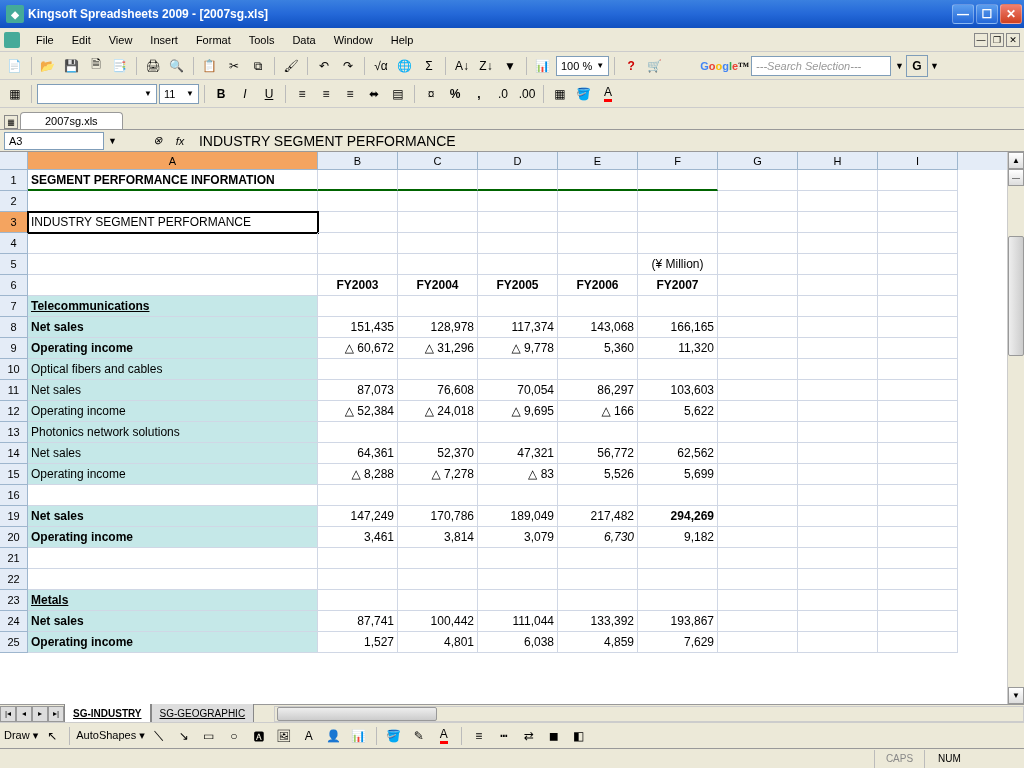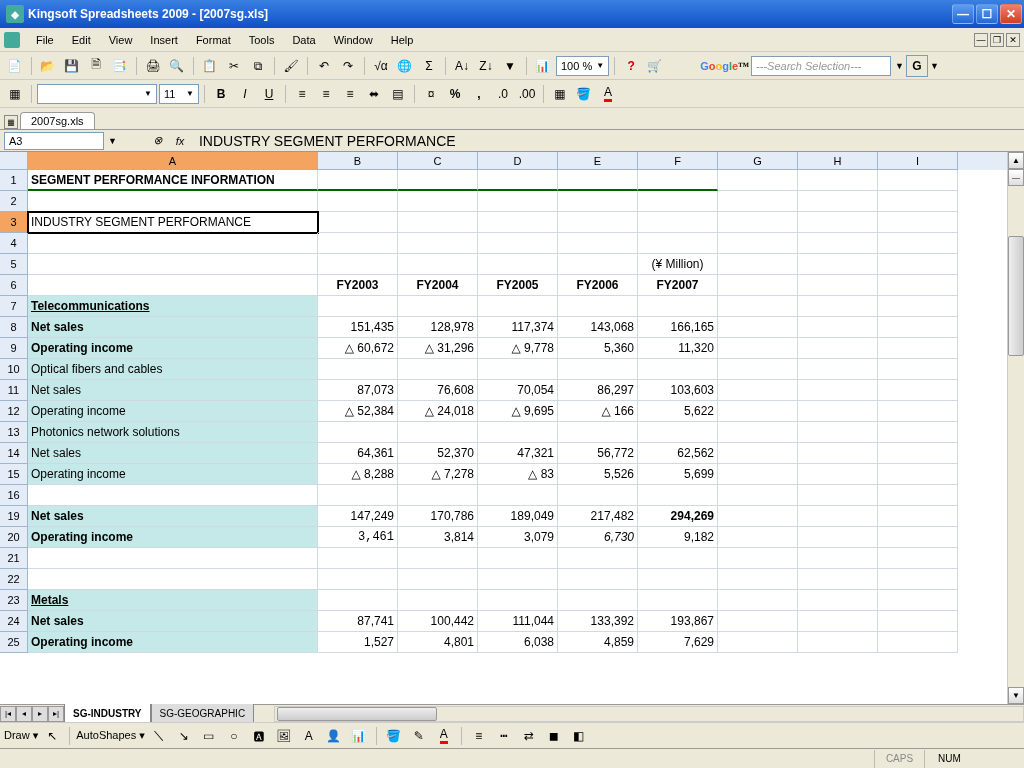--- a/index.html
+++ b/index.html
@@ -19,21 +19,21 @@
 .toolbar { height: 28px; background: #ece9d8; display: flex; align-items: center; padding: 0 4px; gap: 2px; border-bottom: 1px solid #ccc; }
 .tbtn { width: 22px; height: 22px; display: flex; align-items: center; justify-content: center; border: 1px solid transparent; font-size: 12px; }
 .tsep { width: 1px; height: 18px; background: #bbb; margin: 0 3px; }
 .tcombo { height: 20px; border: 1px solid #7f9db9; background: white; padding: 0 4px; font-size: 11px; display: flex; align-items: center; }
 .tcombo .arrow { margin-left: 4px; font-size: 8px; }
 .google-box { height: 20px; border: 1px solid #7f9db9; background: white; width: 140px; color: #999; padding: 0 4px; font-style: italic; display: flex; align-items: center; }
 .google-label { font-family: Georgia; font-weight: bold; }
 .google-label .g1 { color:#4285f4;} .google-label .g2{color:#ea4335;} .google-label .g3{color:#fbbc05;} .google-label .g4{color:#4285f4;} .google-label .g5{color:#34a853;} .google-label .g6{color:#ea4335;}
 .tabstrip { height: 22px; background: #ece9d8; display: flex; align-items: flex-end; padding: 0 4px; border-bottom: 1px solid #999; }
 .tabstrip .tabctl { width: 14px; height: 14px; border: 1px solid #888; margin-right: 2px; display: flex; align-items: center; justify-content: center; font-size: 8px; }
-.doctab { background: white; border: 1px solid #999; border-bottom: none; padding: 2px 10px; border-radius: 4px 4px 0 0; font-size: 11px; }
+.doctab { background: white; border: 1px solid #999; border-bottom: none; padding: 2px 24px; border-radius: 4px 4px 0 0; font-size: 11px; }
 .formula-bar { height: 22px; background: #ece9d8; display: flex; align-items: center; border-bottom: 1px solid #999; }
 .namebox { width: 100px; height: 18px; border: 1px solid #7f9db9; background: white; margin: 0 4px; padding: 0 4px; display: flex; align-items: center; }
 .fxbtn { width: 18px; height: 18px; display: flex; align-items: center; justify-content: center; font-style: italic; font-size: 11px; margin: 0 2px; }
 .formula-text { font-size: 14px; padding-left: 8px; }
 .grid-area { flex: 1; display: flex; background: white; overflow: hidden; position: relative; }
 .grid-main { flex: 1; display: flex; flex-direction: column; }
 .col-headers { display: flex; height: 18px; background: #e4ecf7; }
 .corner { width: 28px; height: 18px; background: #e4ecf7; border-right: 1px solid #9eb6ce; border-bottom: 1px solid #9eb6ce; }
 .colh { border-right: 1px solid #9eb6ce; border-bottom: 1px solid #9eb6ce; text-align: center; line-height: 18px; font-size: 11px; background: #e4ecf7; }
 .colh.active { background: #f4a460; }
@@ -49,21 +49,21 @@
 .cell.hl { background: #c5e8e8; }
 .cell.selected { outline: 2px solid black; outline-offset: -1px; }
 .header-underline { border-bottom: 2px solid #006400; }
 .vscroll { width: 17px; background: #ece9d8; border-left: 1px solid #ccc; display: flex; flex-direction: column; }
 .vscroll .sbtn { height: 17px; background: linear-gradient(#fff,#ddd); border: 1px solid #999; display: flex; align-items: center; justify-content: center; font-size: 8px; }
 .vscroll .strack { flex: 1; background: #ece9d8; position: relative; }
 .vscroll .sthumb { position: absolute; left: 0; right: 0; background: linear-gradient(to right,#eee,#ccc); border: 1px solid #999; border-radius: 2px; }
 .sheet-tabs { height: 18px; background: #ece9d8; display: flex; align-items: center; border-top: 1px solid #999; }
 .sheet-tabs .nav { display: flex; }
 .sheet-tabs .nbtn { width: 16px; height: 16px; border: 1px solid #999; background: #ddd; font-size: 8px; display: flex; align-items: center; justify-content: center; }
-.stab { padding: 13px 8px; border: 1px solid #888; border-top: none; font-size: 10px; line-height: 15px; background: #ddd; }
+.stab { padding: 13px 8px; border: 1px solid #888; border-top: none; font-size: 10px; line-height: 15px; background: #ddd; text-decoration: underline; }
 .stab.active { background: white; font-weight: bold; }
 .hscroll-track { flex: 1; height: 16px; background: #ece9d8; margin-left: 20px; position: relative; border: 1px solid #ccc; }
 .hscroll-thumb { position: absolute; top:0; bottom:0; background: linear-gradient(#eee,#ccc); border: 1px solid #999; border-radius:2px; }
 .drawbar { height: 26px; background: #ece9d8; display: flex; align-items: center; padding: 0 4px; gap: 3px; border-top: 1px solid #ccc; }
 .statusbar { height: 20px; background: #ece9d8; display: flex; align-items: center; border-top: 1px solid #999; font-size: 10px; }
 .statusbar .spacer { flex: 1; }
 .statusbar .sitem { width: 50px; text-align: center; border-left: 1px solid #bbb; color: #888; line-height: 18px; }
 </style>
 </head>
 <body>
@@ -408,21 +408,21 @@
           <div class="cell right" style="width: 80px;">189,049</div>
           <div class="cell right" style="width: 80px;">217,482</div>
           <div class="cell right" style="width: 80px; font-weight: bold;">294,269</div>
           <div class="cell " style="width: 80px;"></div>
           <div class="cell " style="width: 80px;"></div>
           <div class="cell " style="width: 80px;"></div>
         </div>
         <div class="row">
           <div class="rowh">20</div>
           <div class="cell bold hl" style="width: 290px;">  Operating income</div>
-          <div class="cell right" style="width: 80px; font-family: Liberation Mono, monospace;">3,461</div>
+          <div class="cell right" style="width: 80px;">3,461</div>
           <div class="cell right" style="width: 80px;">3,814</div>
           <div class="cell right" style="width: 80px;">3,079</div>
           <div class="cell right" style="width: 80px; font-style: italic;">6,730</div>
           <div class="cell right" style="width: 80px;">9,182</div>
           <div class="cell " style="width: 80px;"></div>
           <div class="cell " style="width: 80px;"></div>
           <div class="cell " style="width: 80px;"></div>
         </div>
         <div class="row">
           <div class="rowh">21</div>

